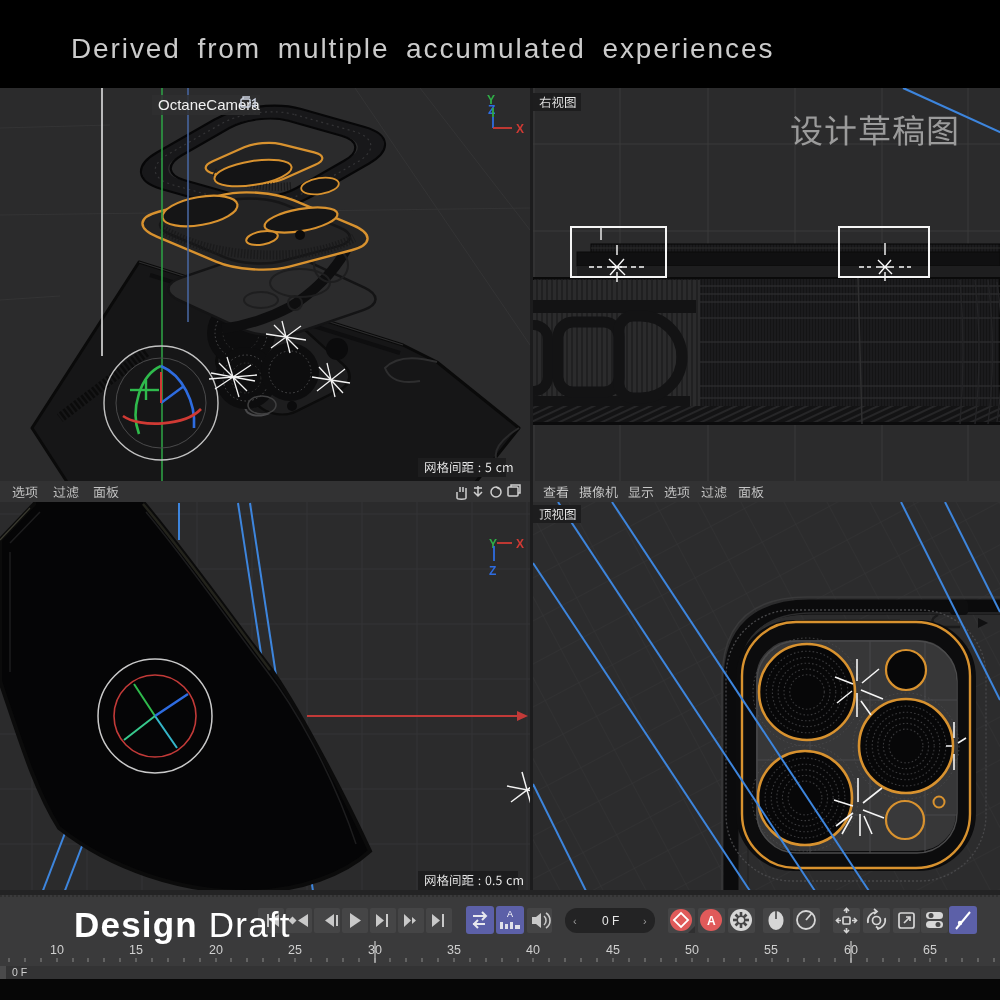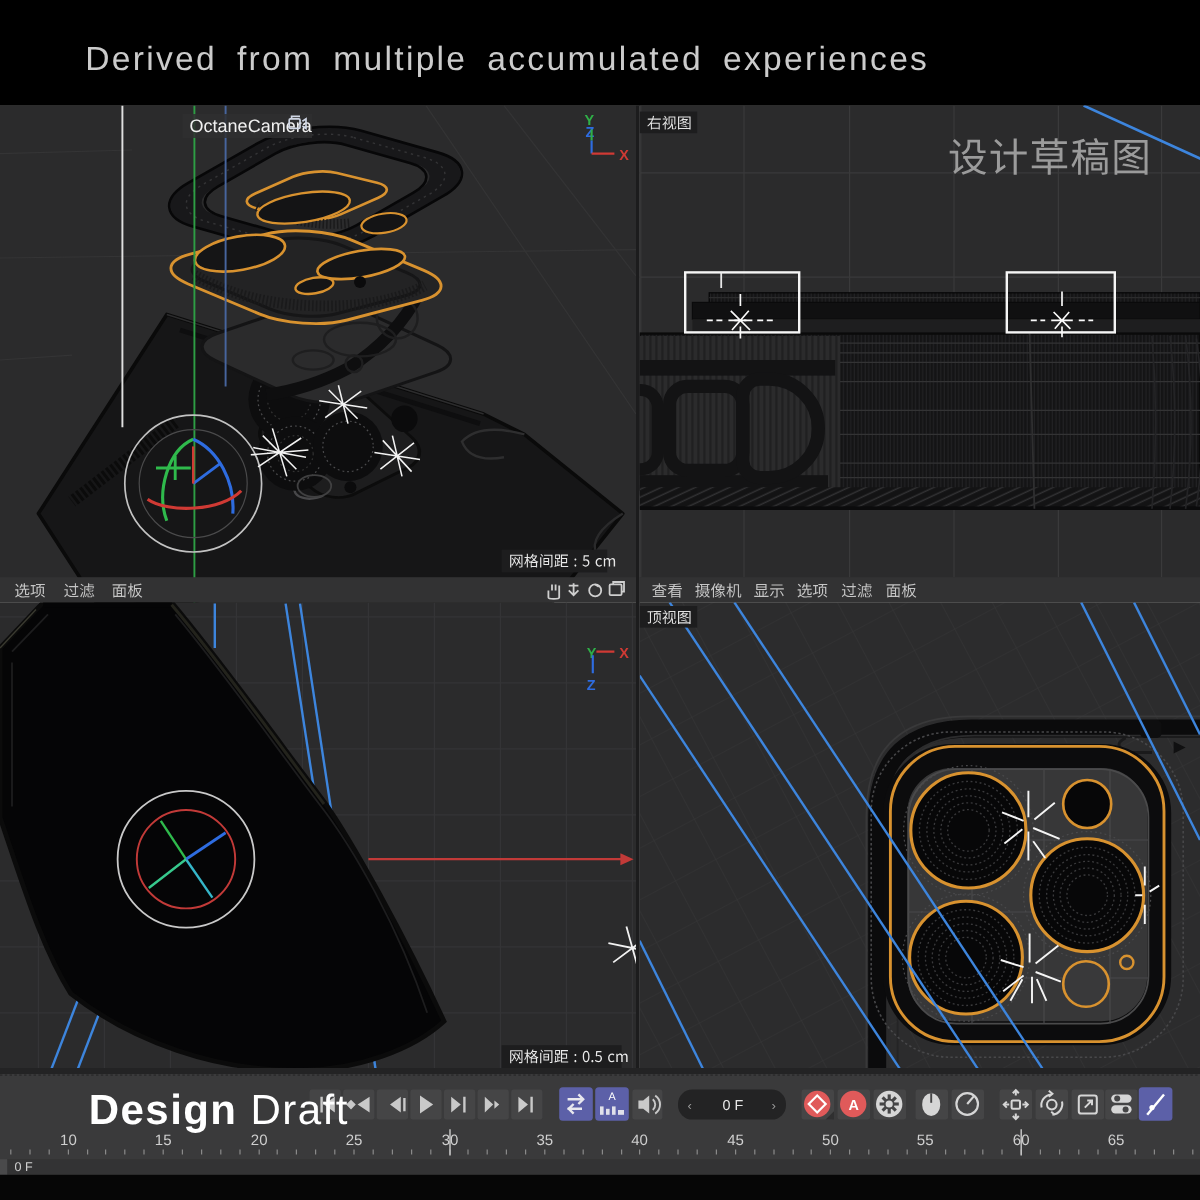--- a/index.html
+++ b/index.html
@@ -1,16 +1,16 @@
 <!DOCTYPE html>
 <html><head>
 <meta charset="utf-8">
 <style>
   html,body{margin:0;padding:0;background:#000;}
-  #page{position:relative;width:1000px;height:1000px;overflow:hidden;background:#737373;font-family:"Liberation Sans",sans-serif;}
+  #page{position:relative;width:1000px;height:1000px;overflow:hidden;background:#84cc16;font-family:"Liberation Sans",sans-serif;}
   .abs{position:absolute;}
   #topbar{left:0;top:0;width:1000px;height:88px;background:#000;}
   #topbar .t{position:absolute;left:71px;top:33px;color:#cbcbcb;font-size:28px;letter-spacing:1.9px;word-spacing:7px;white-space:nowrap;}
   #gap{left:0;top:890px;width:1000px;height:5px;background:#232324;}
   #divcol{left:530px;top:88px;width:3px;height:803px;background:#1c1c1d;}
   #timeline{left:0;top:895px;width:1000px;height:105px;background:#3a3a3b;}
 </style>
 </head>
 <body>
 <div id="page">

